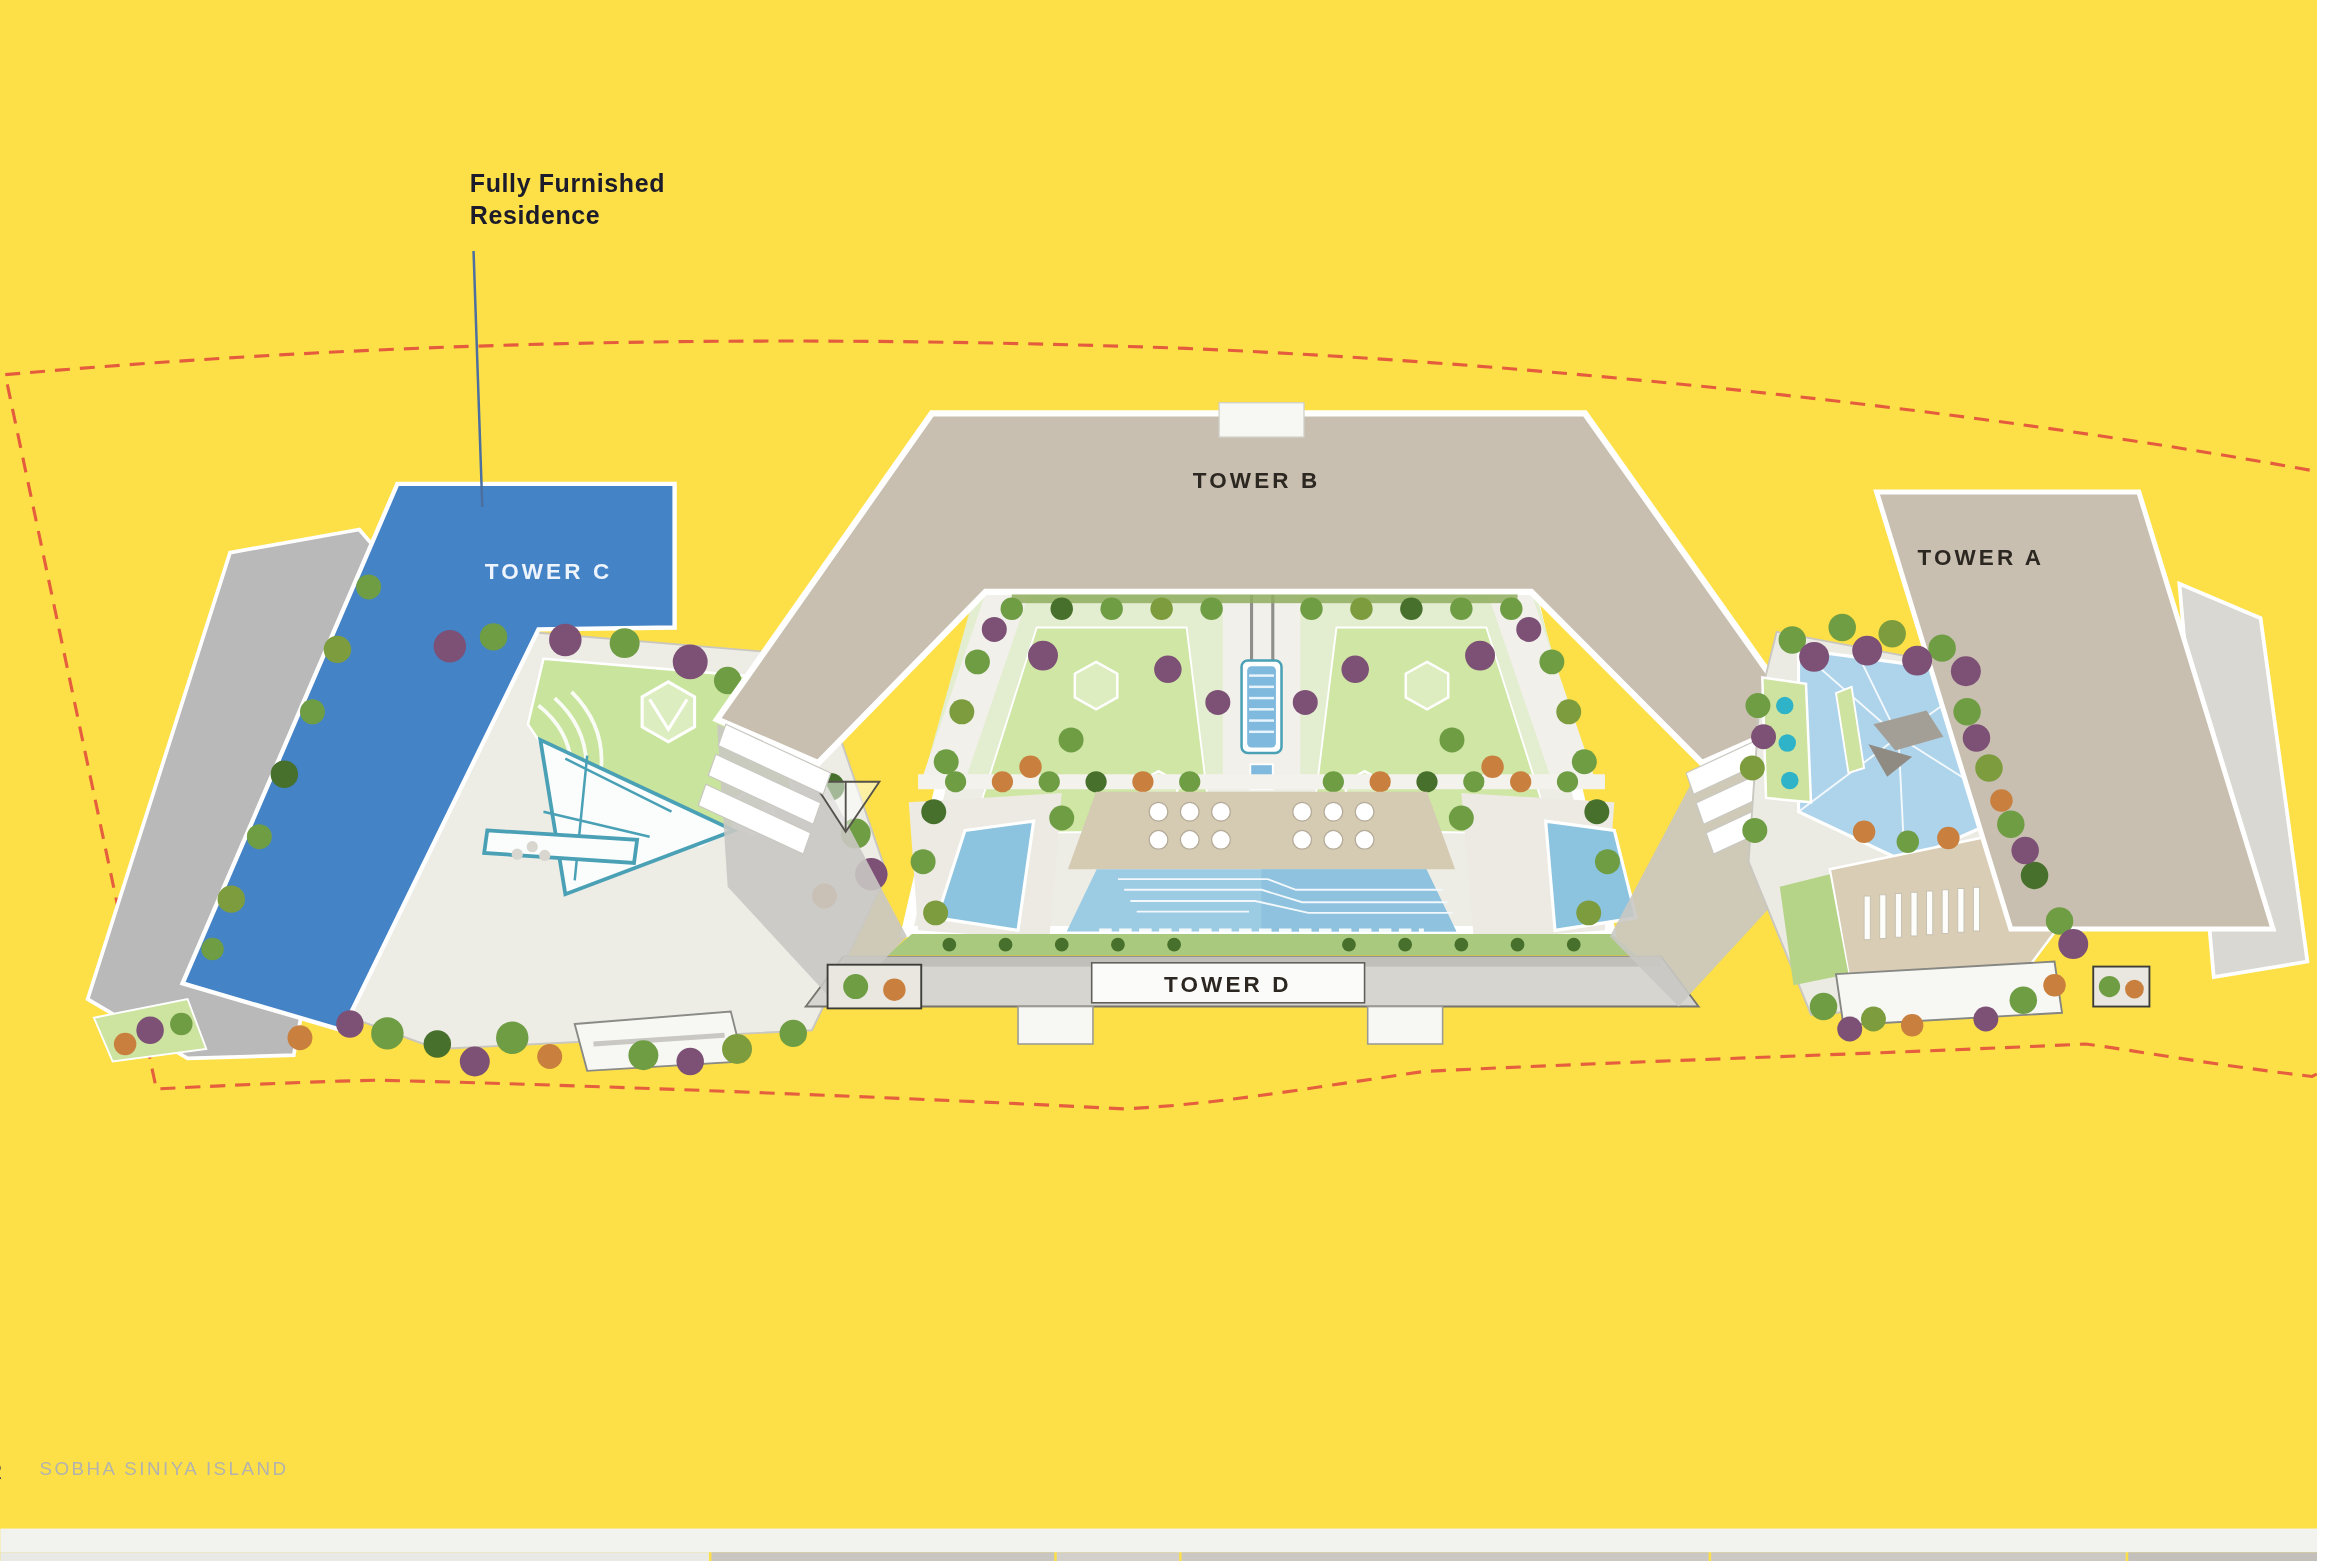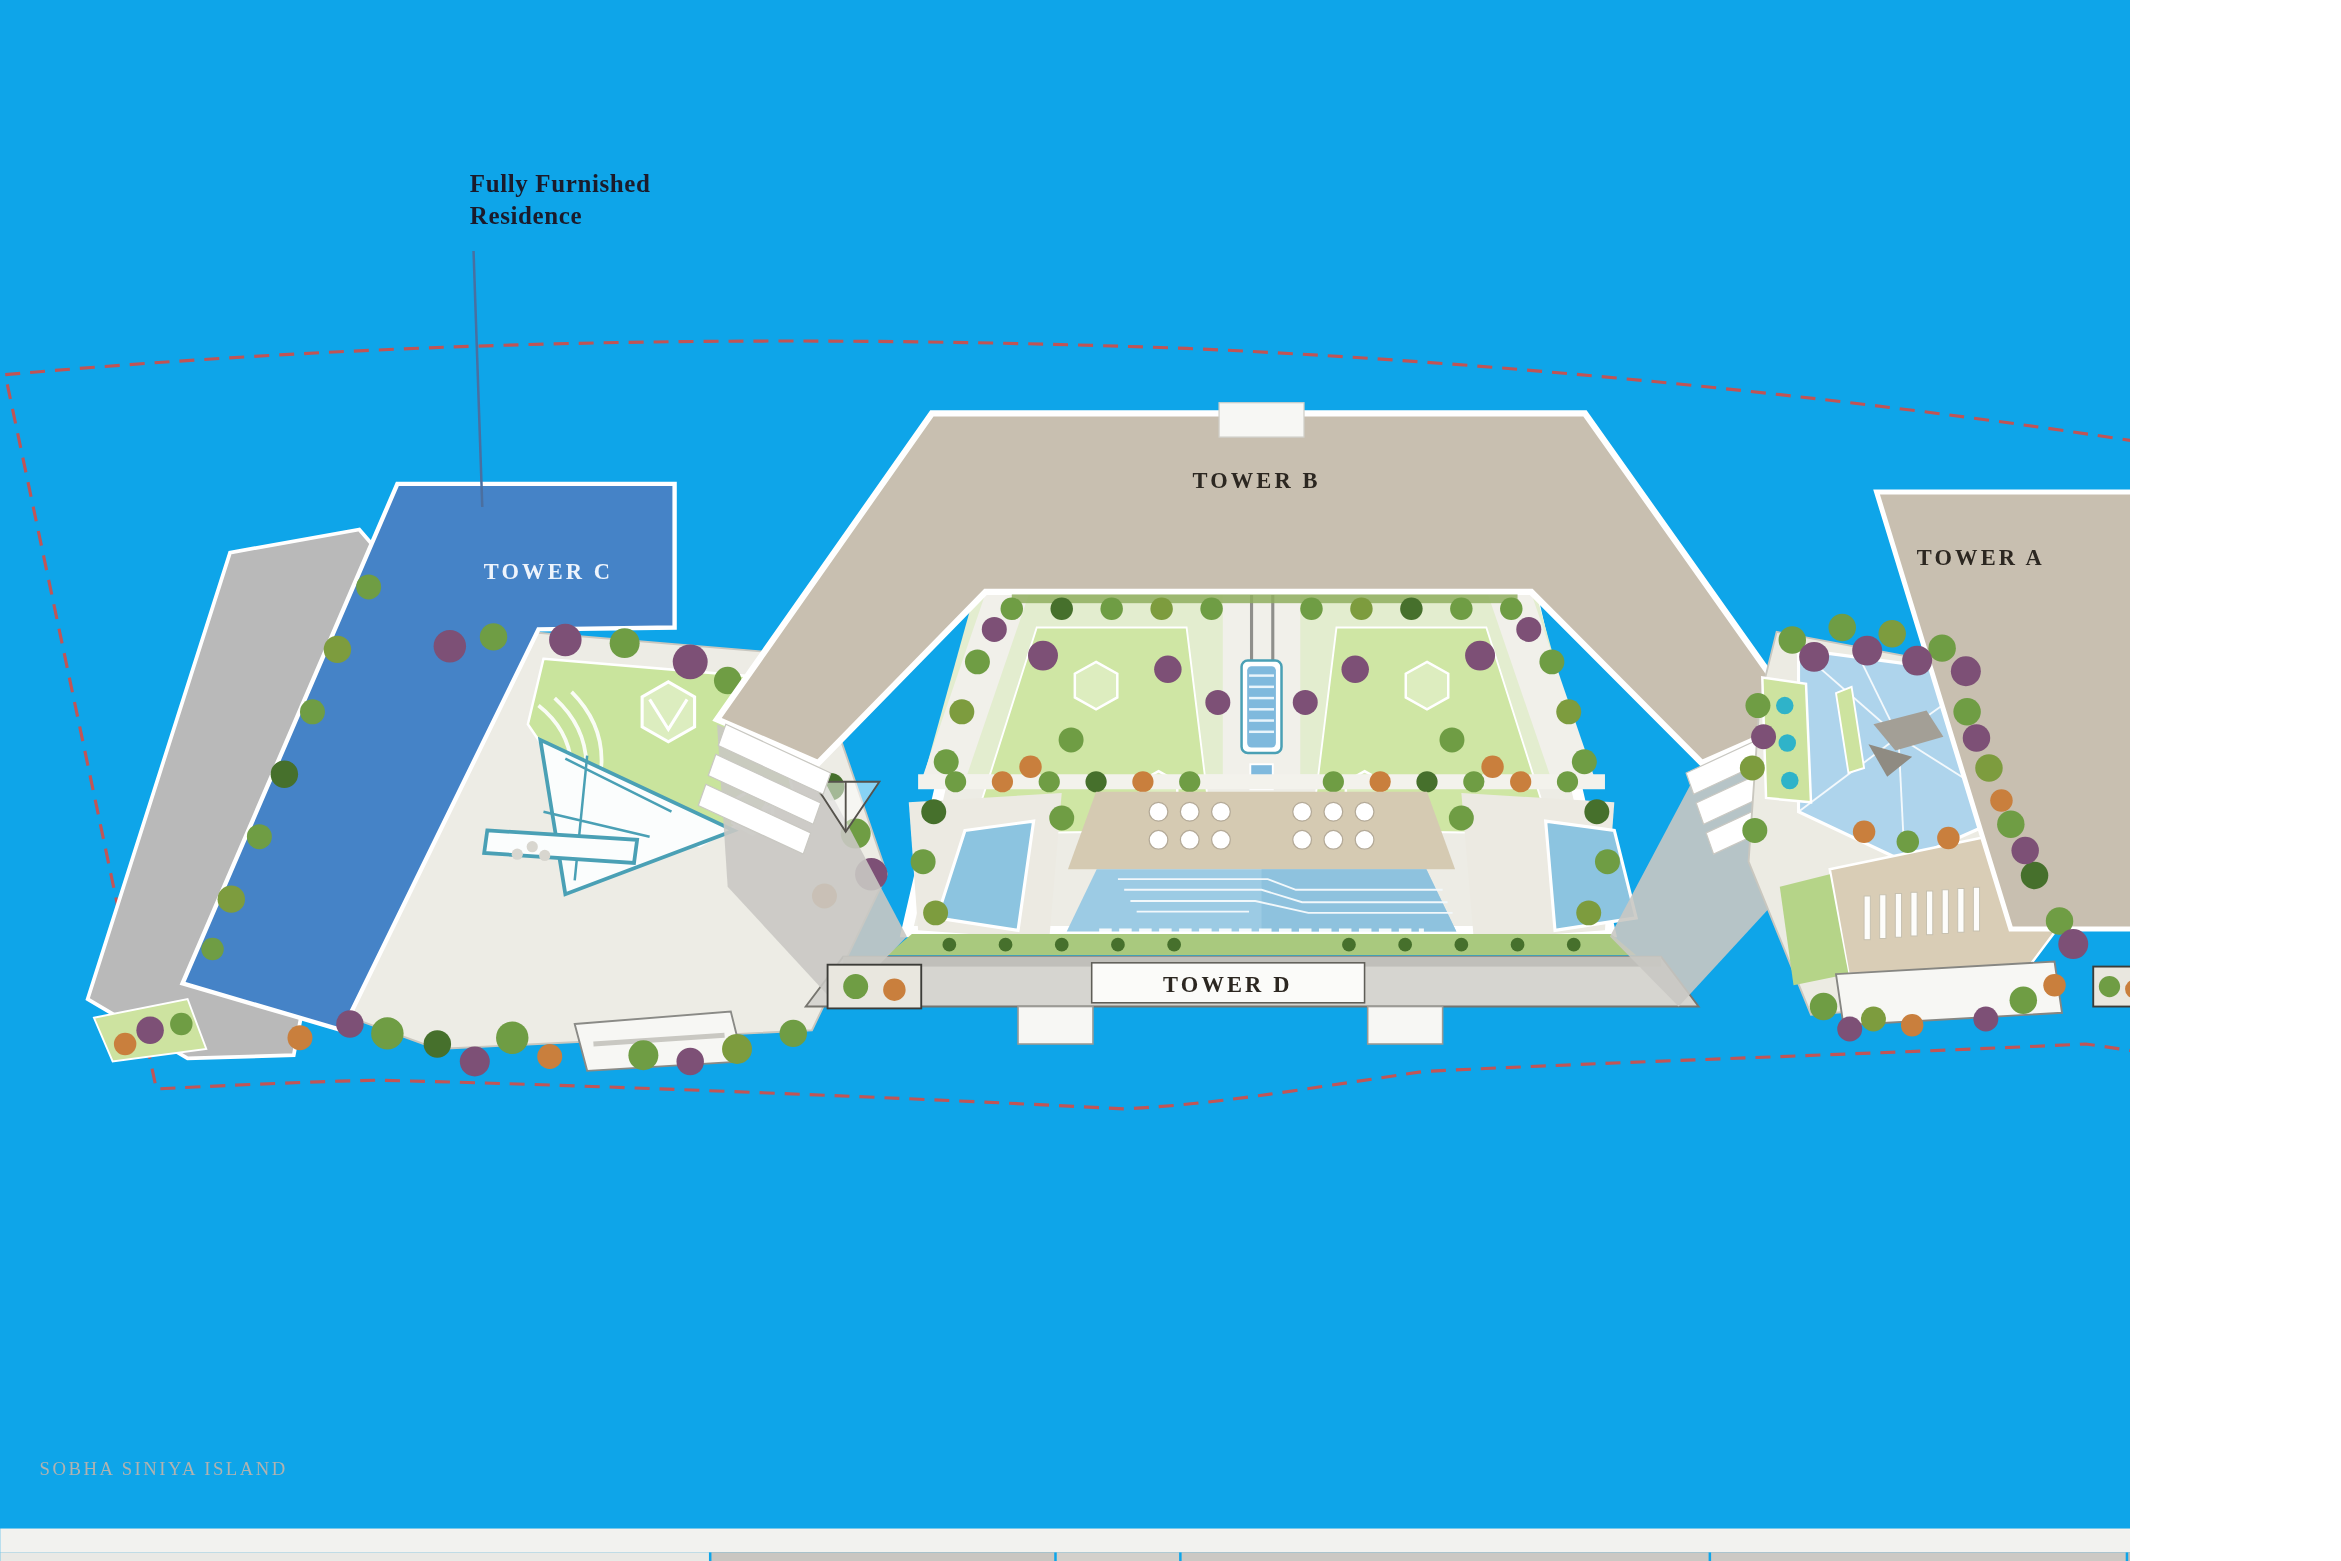--- a/index.html
+++ b/index.html
@@ -1,17 +1,17 @@
 <!DOCTYPE html>
 <html style="font-size:10px"><head>
 <meta charset="utf-8">
 <style>
   html,body{margin:0;padding:0;background:#ffffff;}
-  .stage{position:relative;width:2130px;height:1561px;background:#0ea5e9;overflow:hidden;
-         font-family:Liberation Serif, serif;}
+  .stage{position:relative;width:2317px;height:1561px;background:#fde047;overflow:hidden;
+         font-family:Liberation Sans, sans-serif;}
   svg{position:absolute;left:0;top:0;}
   .ann-text{font-weight:bold;font-size:40px;fill:#1b1b2b;letter-spacing:1px;}
   .tower-label{font-weight:bold;font-size:36px;letter-spacing:5px;text-anchor:middle;}
   .tower-dark{fill:#2c2721;}
   .tower-light{fill:#eef4fc;}
   .footer-text{font-size:30px;letter-spacing:4px;fill:#b2b2af;}
   .footer-partial{font-size:34px;fill:#4a4a48;}
 </style>
 </head>
 <body>

